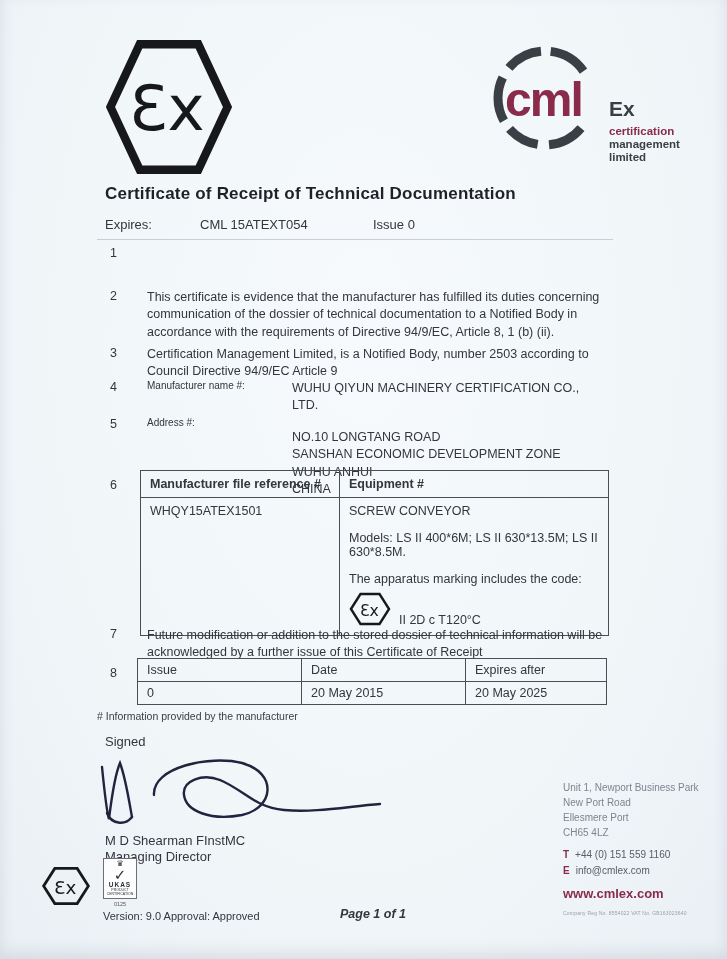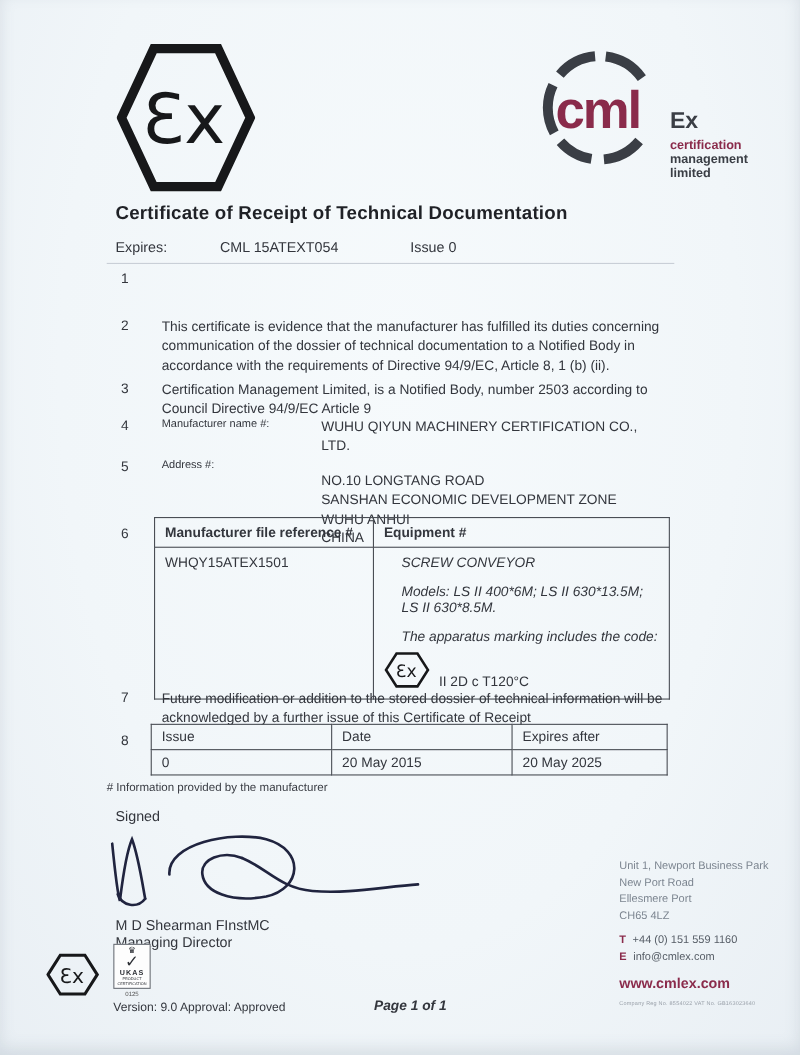--- a/index.html
+++ b/index.html
@@ -34,21 +34,21 @@
   .clause-text{font-size:12.5px;line-height:1.38;width:462px;}
   .label-col{font-size:10px;}
   .value-col{font-size:12.5px;line-height:1.38;}
   
   table{border-collapse:collapse;font-size:12.5px;color:#33363d;}
   .t6{left:140px;top:470px;padding-left:27px;}
   .t6 th,.t6 td{border:1.4px solid #4a4e55;vertical-align:top;text-align:left;padding:6px 9px;}
   .t6 th{font-weight:bold;font-size:12.5px;}
   .t6 .c1{width:180px;}
   .t6 .c2{width:250px;}
-  .equip-block p{margin:0 0 13px 16px;font-style:italic;}
+  .equip-block p{margin:0 0 13px 0;}
   .marking-row{display:flex;align-items:flex-end;gap:8px;margin-top:4px;}
   .t8{left:137px;top:658px;}
   .t8 th,.t8 td{border:1.4px solid #4a4e55;text-align:left;padding:4px 9px;font-weight:normal;}
   .t8 th{font-weight:normal;}
   .t8 .ci{width:145px;}.t8 .cd{width:145px;}.t8 .ce{width:122px;}
   .tnum{font-size:12.5px;}
   
   .footnote{left:97px;top:710px;font-size:10.5px;color:#3a3d44;}
   .signed-label{left:105px;top:734px;font-size:13px;}
   .sig{left:92px;top:753px;}

